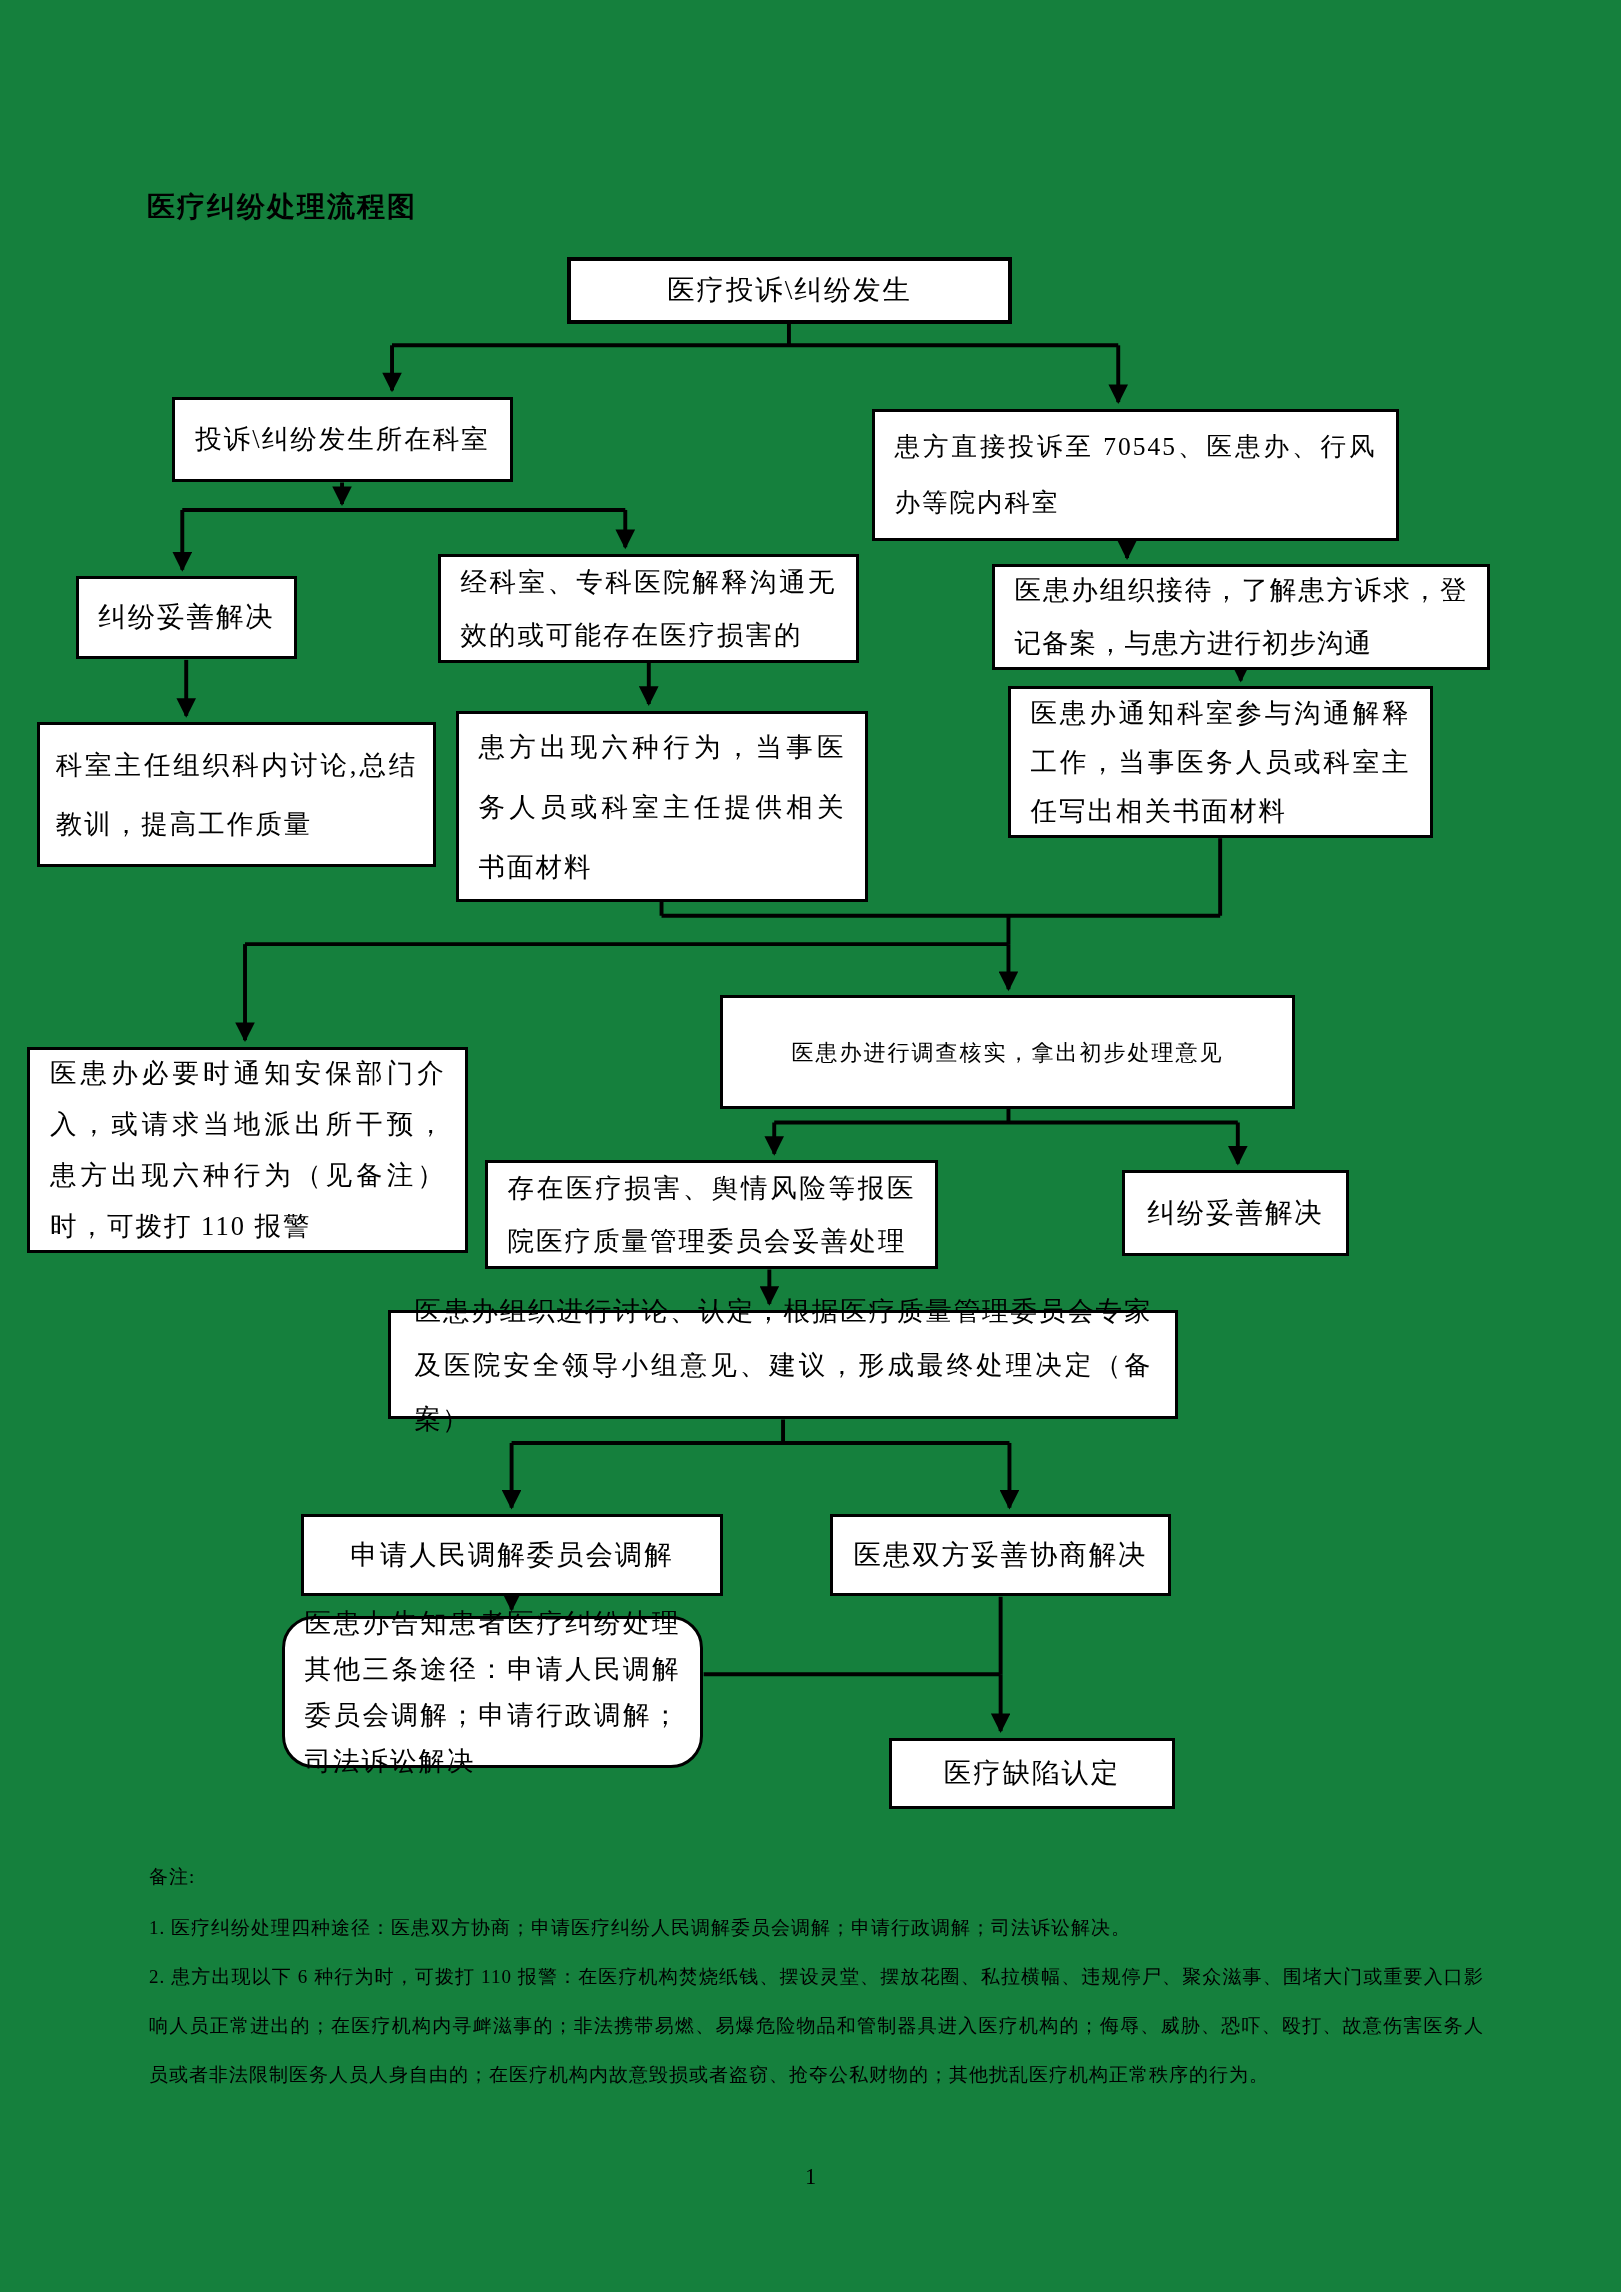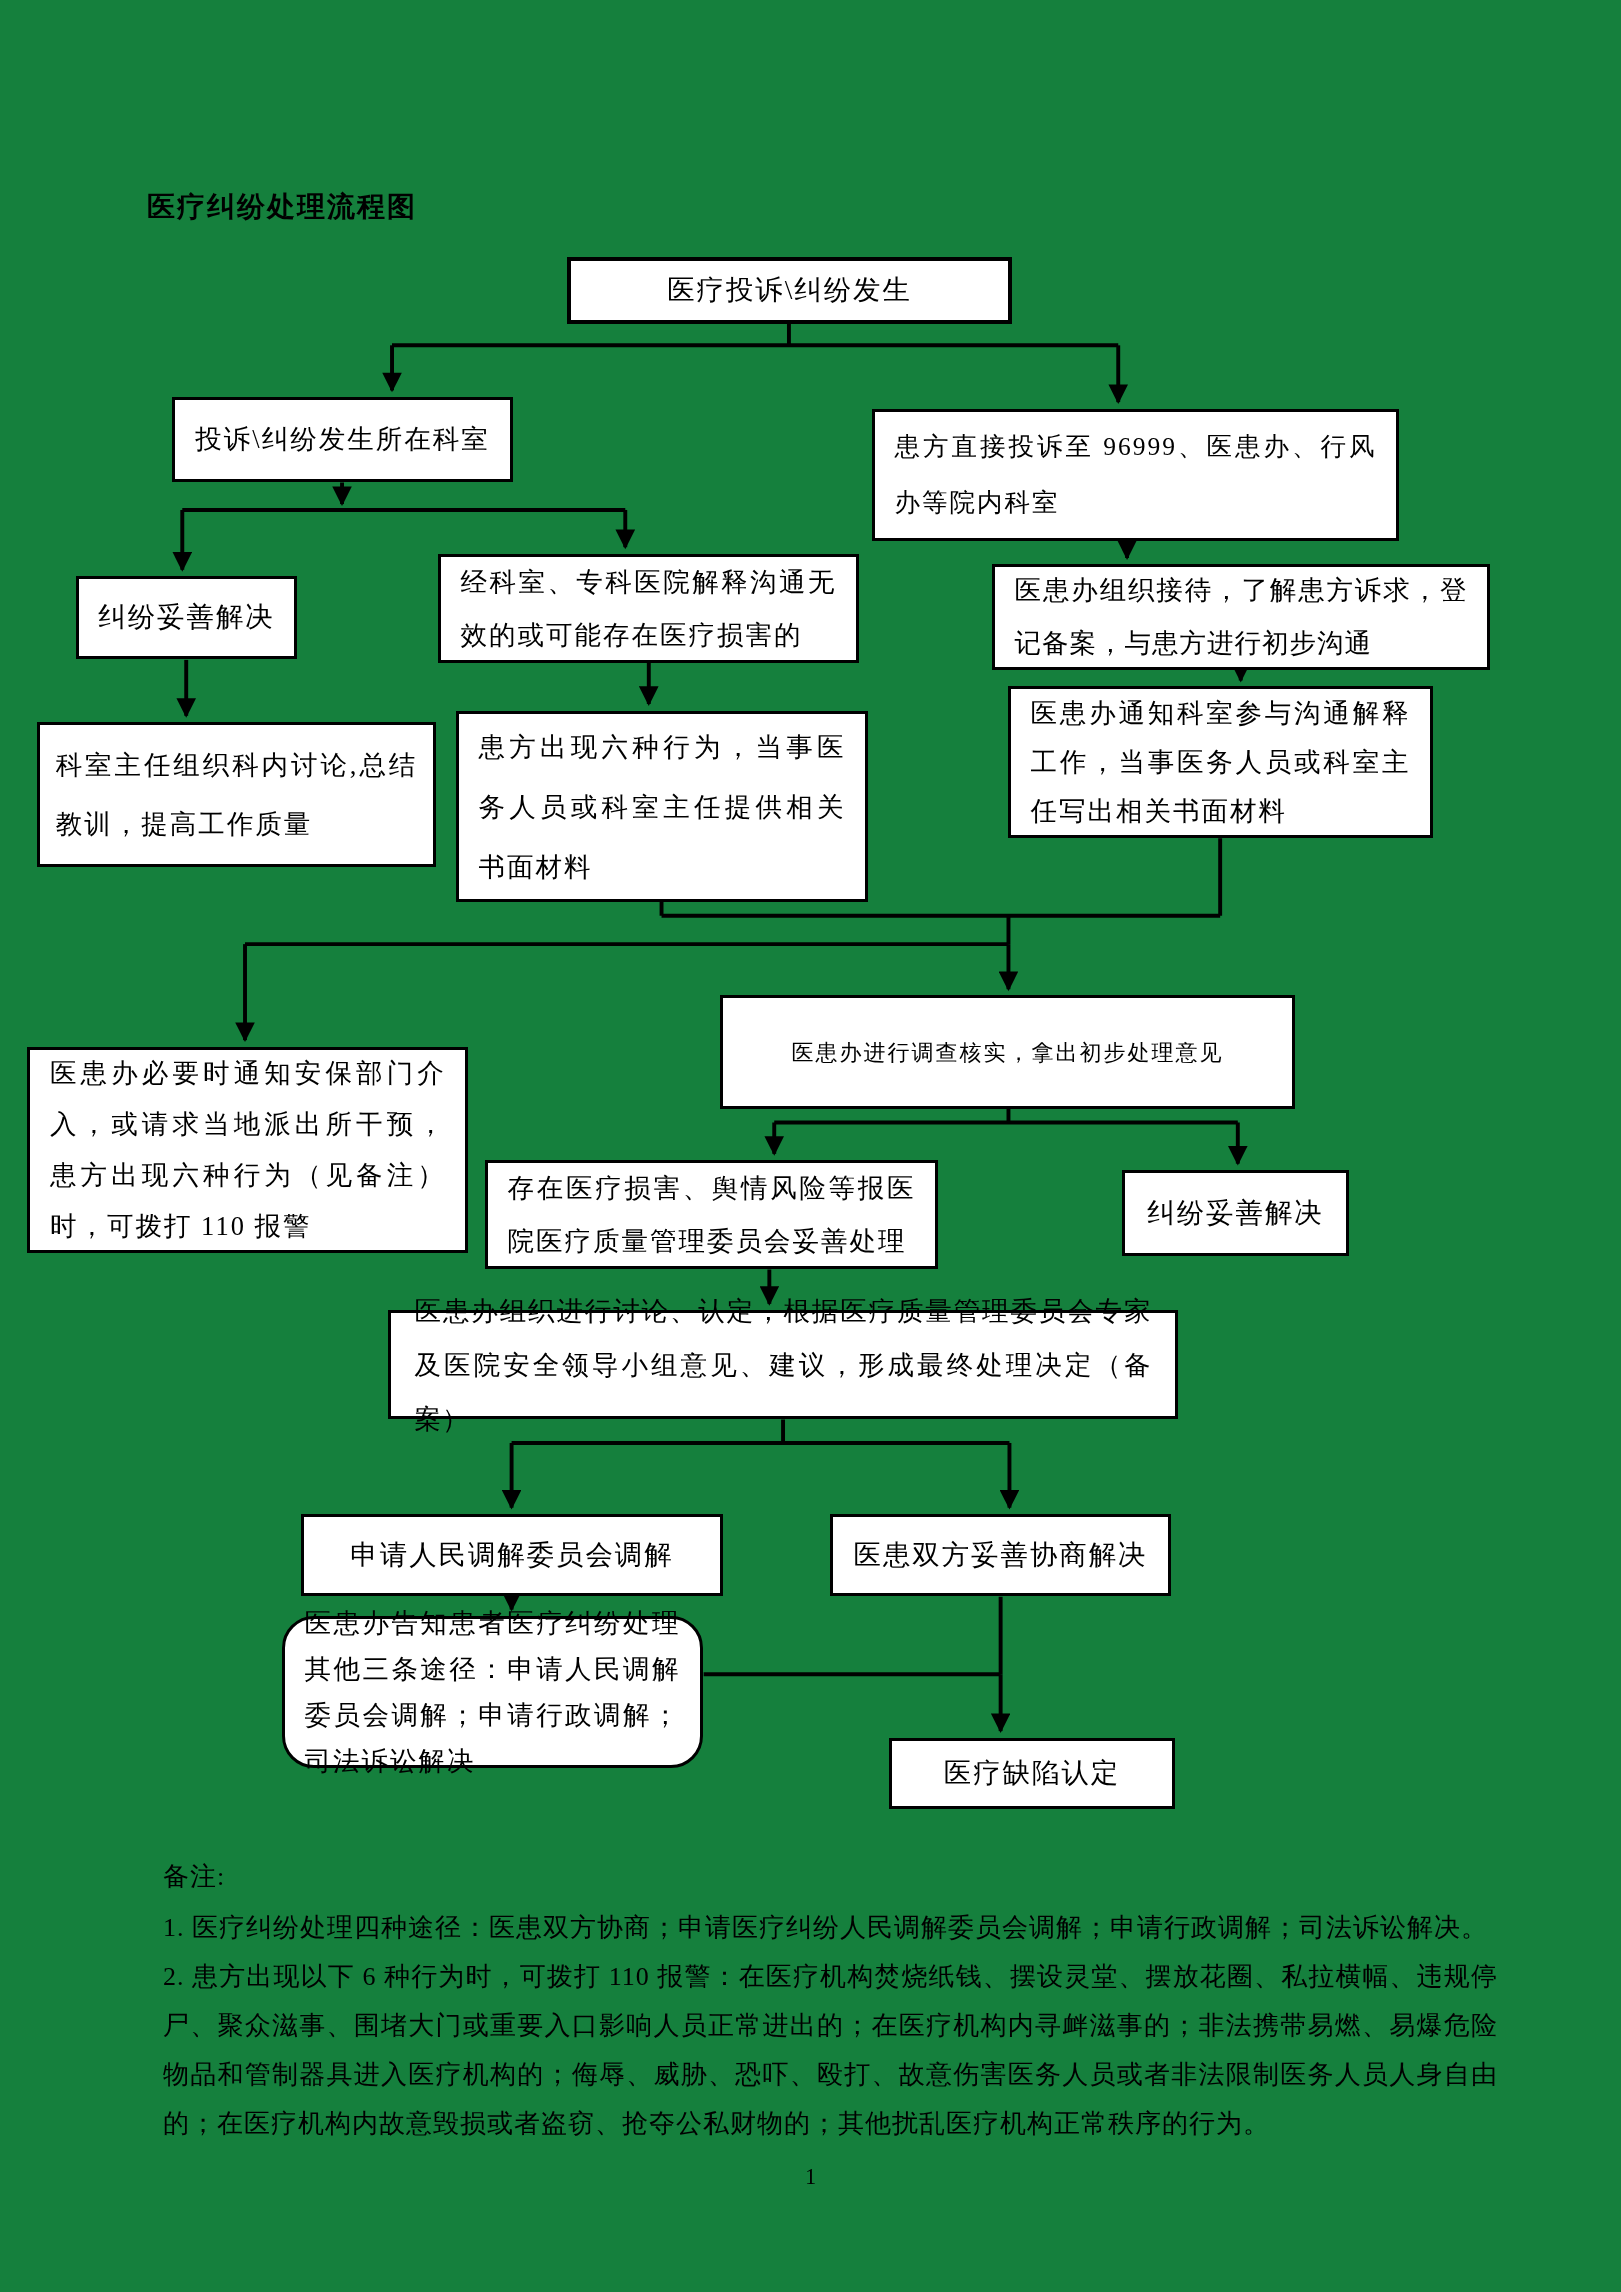--- a/index.html
+++ b/index.html
@@ -52,24 +52,24 @@
     justify-content: center;
     text-align: center;
     padding: 0 4px;
   }
   .node.left {
     padding: 3.9px 19.6px;
     text-align: justify;
   }
   .notes {
     position: absolute;
-    left: 163px;
+    left: 149px;
     top: 1852px;
     width: 1335px;
-    font-size: 26px;
+    font-size: 19px;
     line-height: 49px;
     letter-spacing: 1px;
   }
   .notes .notes-label {
     margin-bottom: 2px;
   }
   .notes p {
     margin: 0;
     text-align: justify;
   }
@@ -130,21 +130,21 @@
     <path d="M522 1629 V1642" marker-end="url(#arrowhead)"></path>
 
     <path d="M1021 1629 V1708 M718 1708 H1021"></path>
     <path d="M1021 1708 V1766" marker-end="url(#arrowhead)"></path>
   </svg>
 
   <div class="node center" style="left:567px; top:257px; width:445px; height:67px; border-width:4.9px; font-size:27.4px;">医疗投诉\纠纷发生</div>
 
   <div class="node center" style="left:172px; top:397px; width:341px; height:85px;">投诉\纠纷发生所在科室</div>
 
-  <div class="node left" style="left:872px; top:409px; width:527px; height:132px; line-height:56px; font-size:25.5px;">患方直接投诉至 96999、医患办、行风办等院内科室</div>
+  <div class="node left" style="left:872px; top:409px; width:527px; height:132px; line-height:56px; font-size:25.5px;">患方直接投诉至 70545、医患办、行风办等院内科室</div>
 
   <div class="node center" style="left:76px; top:576px; width:221px; height:83px; font-size:27.4px;">纠纷妥善解决</div>
 
   <div class="node left" style="left:438px; top:554px; width:421px; height:109px;">经科室、专科医院解释沟通无效的或可能存在医疗损害的</div>
 
   <div class="node left" style="left:992px; top:564px; width:498px; height:106px; letter-spacing:1px;">医患办组织接待，了解患方诉求，登记备案，与患方进行初步沟通</div>
 
   <div class="node left" style="left:37px; top:722px; width:399px; height:145px; line-height:59px; padding:3.9px 15.7px;">科室主任组织科内讨论,总结教训，提高工作质量</div>
 
   <div class="node left" style="left:456px; top:711px; width:412px; height:191px; line-height:60px;">患方出现六种行为，当事医务人员或科室主任提供相关书面材料</div>

